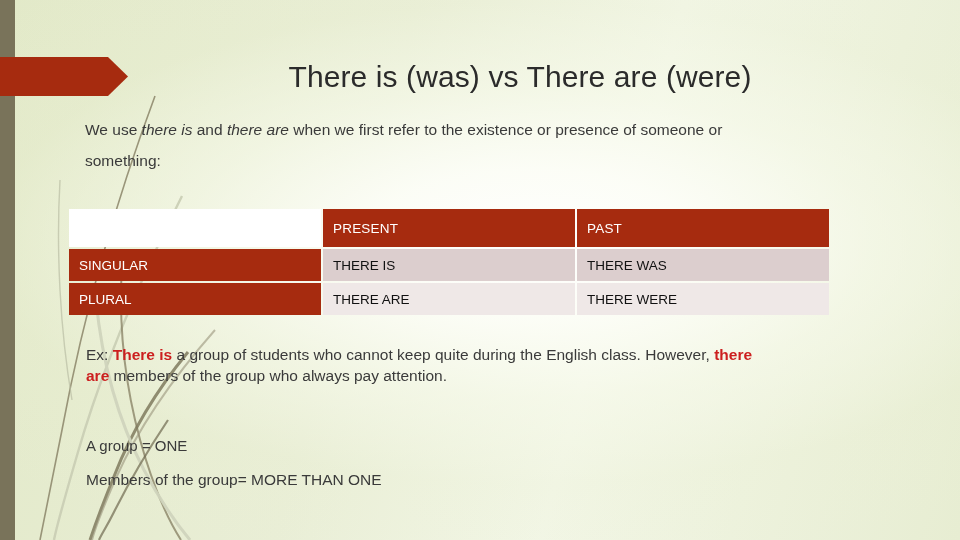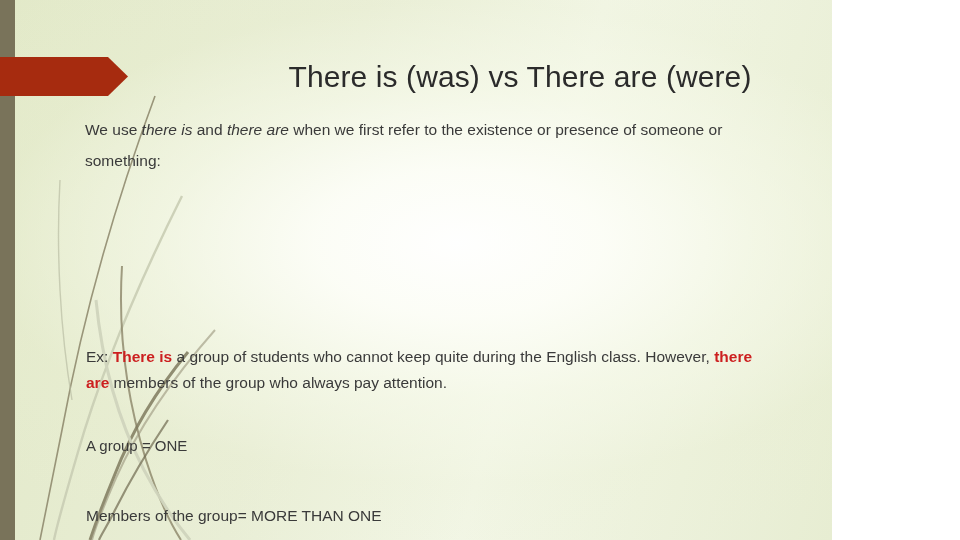--- a/index.html
+++ b/index.html
@@ -9,21 +9,21 @@
     background: #ffffff;
   }
   body {
     font-family: "Liberation Sans", sans-serif;
     -webkit-font-smoothing: antialiased;
   }
 
   
   #slide {
     position: relative;
-    width: 832px;
+    width: 960px;
     height: 540px;
     overflow: hidden;
     background: #e5e5e5;
   }
 
   
   #bg-gradient {
     position: absolute;
     inset: 0;
     background:
@@ -139,21 +139,21 @@
     height: 32px;
   }
 
   
   #example {
     position: absolute;
     left: 86px;
     top: 344px;
     width: 680px;
     font-size: 15.5px;
-    line-height: 26px;
+    line-height: 21px;
     color: #3a3a3a;
   }
   #example .hl {
     color: #cc1f1f;
     font-weight: bold;
   }
 
   
   #note-one {
     position: absolute;
@@ -163,21 +163,20 @@
     line-height: 22px;
     color: #3a3a3a;
   }
   #note-two {
     position: absolute;
     left: 86px;
     top: 469px;
     font-size: 15.5px;
     line-height: 22px;
     color: #3a3a3a;
-    margin-top: 36px;
   }
 </style>
 </head>
 <body>
 
 <div id="slide">
 
   <div id="bg-gradient"></div>
 
   <div id="left-band"></div>
@@ -194,19 +193,38 @@
   </svg>
 
   <svg id="title-arrow" viewBox="0 0 128 39" preserveAspectRatio="none" aria-hidden="true">
     <polygon points="0,0 108,0 128,19.5 108,39 0,39" fill="#a62b0f"></polygon>
   </svg>
 
   <div id="slide-title">There is (was) vs There are (were)</div>
 
   <div id="intro"><span>We use </span><span class="it">there is</span><span> and </span><span class="it">there are</span><span> when we first refer to the existence or presence of someone or something:</span></div>
 
+  <table id="grammar-table">
+    <tbody>
+      <tr>
+        <td class="cell-corner col-label"></td>
+        <td class="cell-head col-tense">PRESENT</td>
+        <td class="cell-head col-tense">PAST</td>
+      </tr>
+      <tr>
+        <td class="cell-rowhead col-label">SINGULAR</td>
+        <td class="cell-body-a col-tense">THERE IS</td>
+        <td class="cell-body-a col-tense">THERE WAS</td>
+      </tr>
+      <tr>
+        <td class="cell-rowhead col-label">PLURAL</td>
+        <td class="cell-body-b col-tense">THERE ARE</td>
+        <td class="cell-body-b col-tense">THERE WERE</td>
+      </tr>
+    </tbody>
+  </table>
 
   <div id="example"><span>Ex: </span><span class="hl">There is</span><span> a group of students who cannot keep quite during the English class. However, </span><span class="hl">there are</span><span> members of the group who always pay attention.</span></div>
 
   <div id="note-one">A group = ONE</div>
   <div id="note-two">Members of the group= MORE THAN ONE</div>
 
 </div>
 
 </body></html>

